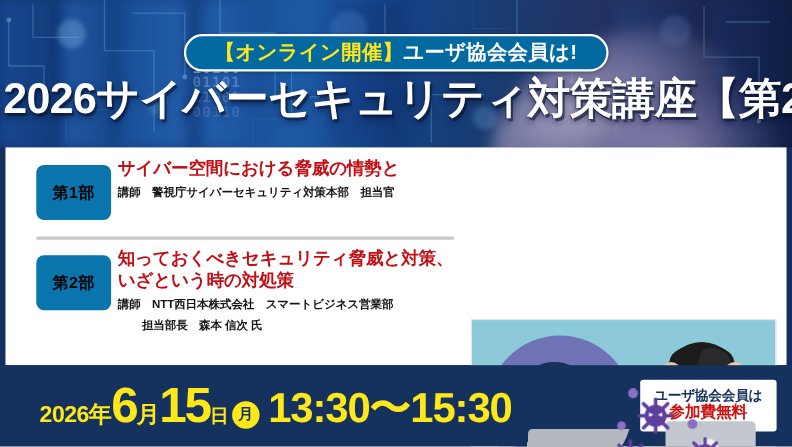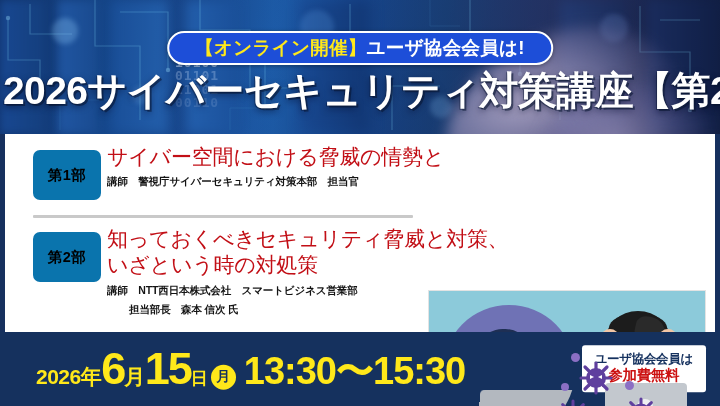--- a/index.html
+++ b/index.html
@@ -60,21 +60,21 @@
     filter:blur(.35px);
   }
   .binary div:nth-child(2){ opacity:.5; }
   .binary div:nth-child(3){ opacity:.38; }
   .binary div:nth-child(4){ opacity:.28; }
 
   
   .pill {
     position:absolute; left:50%; top:31px; transform:translateX(-50%);
     height:34px; padding:0 26px; border-radius:20px;
-    background:#1d4ed8; border:2px solid #ffffff;
+    background:#0369a1; border:2px solid #ffffff;
     display:flex; align-items:center; justify-content:center;
     white-space:nowrap;
     box-shadow:0 1px 4px rgba(0,0,0,.35);
   }
   .pill span { font-size:18.5px; font-weight:bold; letter-spacing:.3px; line-height:1; }
   .pill .yel { color:#ffe81a; }
   .pill .wht { color:#ffffff; }
 
   
   .maintitle {
@@ -97,21 +97,21 @@
 
   .session { position:relative; min-height:62px; }
   .s-badge {
     position:absolute; left:0; top:6px; width:68px; height:50px;
     background:#0a74ad; border-radius:7px;
     display:flex; align-items:center; justify-content:center;
     color:#000000; font-size:14.5px; font-weight:bold; letter-spacing:.5px;
   }
   .s-body { margin-left:74px; }
   .s-title {
-    color:#c20f16; font-size:21px; font-weight:normal;
+    color:#c20f16; font-size:16px; font-weight:bold;
     line-height:1.26; letter-spacing:-0.2px; white-space:nowrap;
   }
   .s-lect {
     margin-top:4px; color:#141414; font-size:10.5px; font-weight:bold;
     line-height:1.42; white-space:nowrap; letter-spacing:-0.1px;
   }
   .s-lect .indent { padding-left:22px; display:block; }
   .divider {
     margin:9px 0 8px 0; height:3px; width:380px;
     background:#c9c9c9; border-radius:1px;

